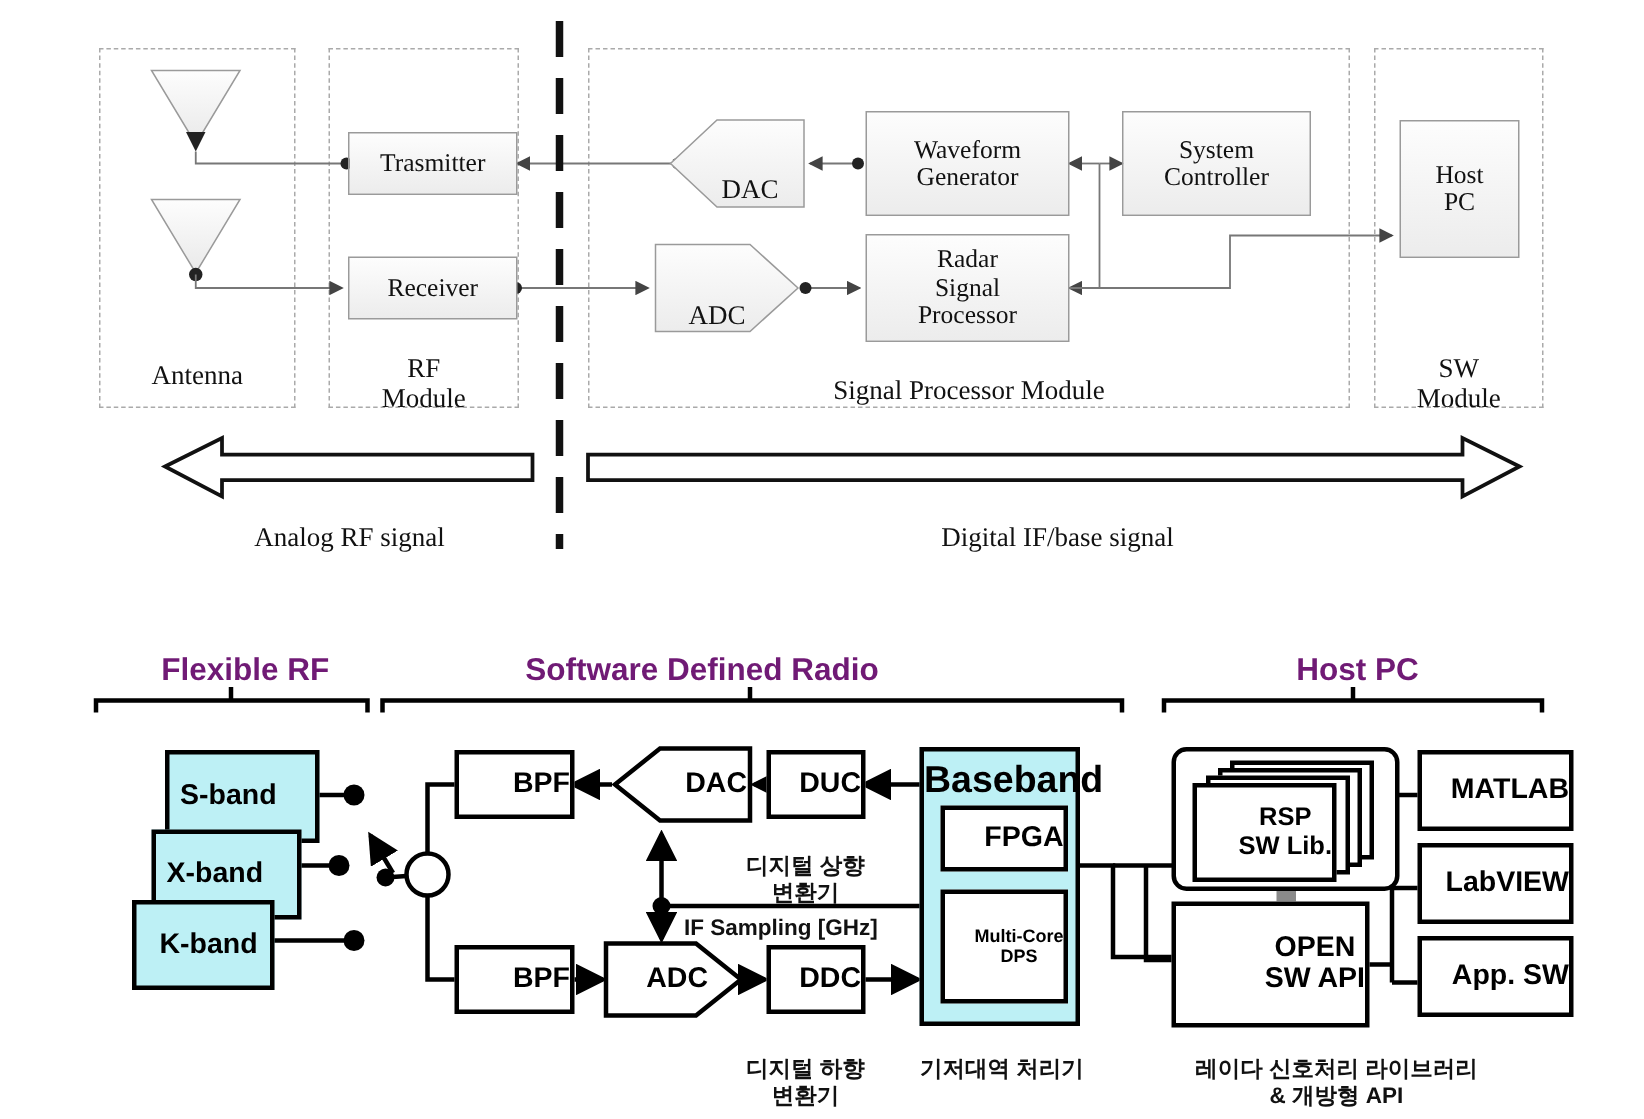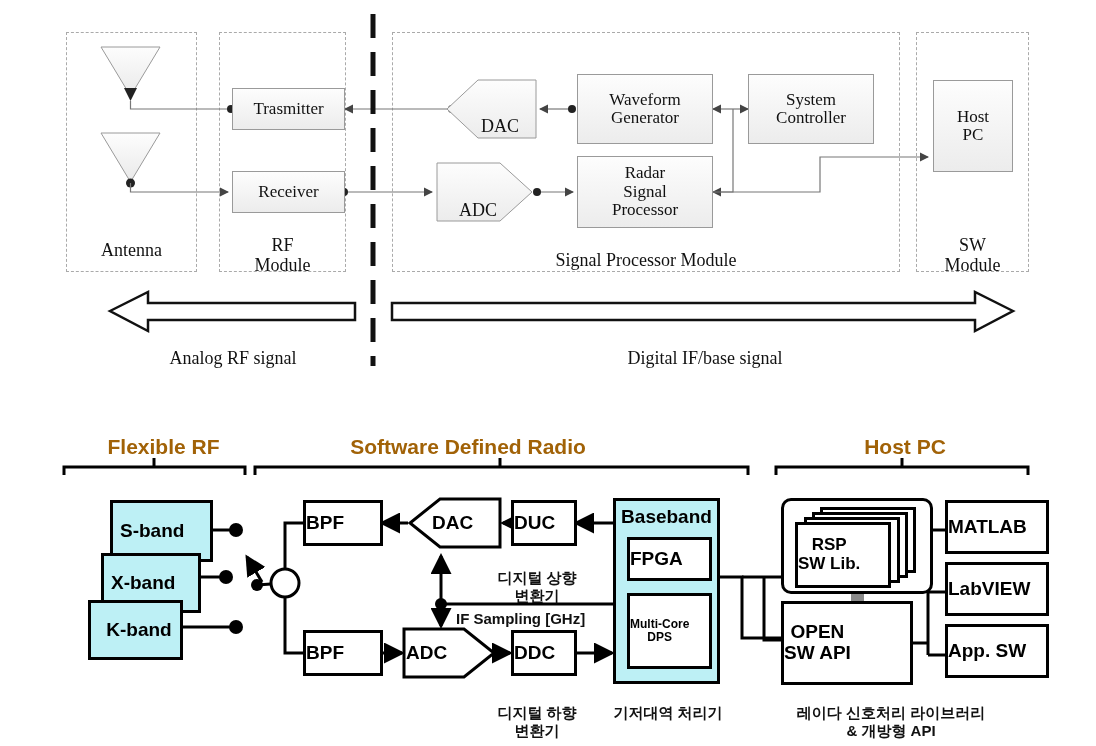--- a/index.html
+++ b/index.html
@@ -30,30 +30,30 @@
     position:absolute;
     font-family:"Liberation Serif", serif;
     color:#111;font-size:18px;text-align:center;line-height:1.1;
     white-space:pre-line;
   }
 
   
   .b-box{
     position:absolute;box-sizing:border-box;
     border:3px solid #000;background:#fff;
-    display:flex;align-items:center;justify-content:flex-start;
+    display:flex;align-items:center;justify-content:flex-end;
     text-align:center;line-height:1.1;
     font-family:"Liberation Sans", sans-serif;
     font-weight:bold;color:#000;font-size:19px;
   }
   .b-cyan{background:#bdf0f5;}
   .b-head{
     position:absolute;
     font-family:"Liberation Sans", sans-serif;
-    font-weight:bold;font-size:21px;color:#a16207;
+    font-weight:bold;font-size:21px;color:#701a75;
     text-align:center;white-space:nowrap;
   }
   .b-cap{
     position:absolute;
     font-family:"Liberation Sans", sans-serif;
     font-weight:bold;font-size:15px;color:#111;
     text-align:center;line-height:1.15;white-space:pre-line;
   }
   .b-round{border-radius:10px;}
 </style>
@@ -314,21 +314,21 @@
   </div>
 
   <div class="b-box" style="left:511px;top:500px;width:66px;height:46px;">
     <span>DUC</span>
   </div>
   <div class="b-box" style="left:511px;top:630px;width:66px;height:46px;">
     <span>DDC</span>
   </div>
 
   <div class="b-box b-cyan" style="left:613px;top:498px;width:107px;height:186px;display:block;padding:0;">
-    <div style="margin-top:6px;font-size:19px;font-weight:bold;text-align:center;">Baseband</div>
+    <div style="margin-top:6px;font-size:25px;font-weight:bold;text-align:center;">Baseband</div>
     <div class="b-box" style="position:absolute;left:11px;top:36px;width:85px;height:44px;">
       <span>FPGA</span>
     </div>
     <div class="b-box" style="position:absolute;left:11px;top:92px;width:85px;height:76px;white-space:pre-line;font-size:12px;">
       <span>Multi-Core
 DPS</span>
     </div>
   </div>
 
   <div class="b-box b-round" style="left:781px;top:498px;width:152px;height:96px;display:block;padding:0;">

